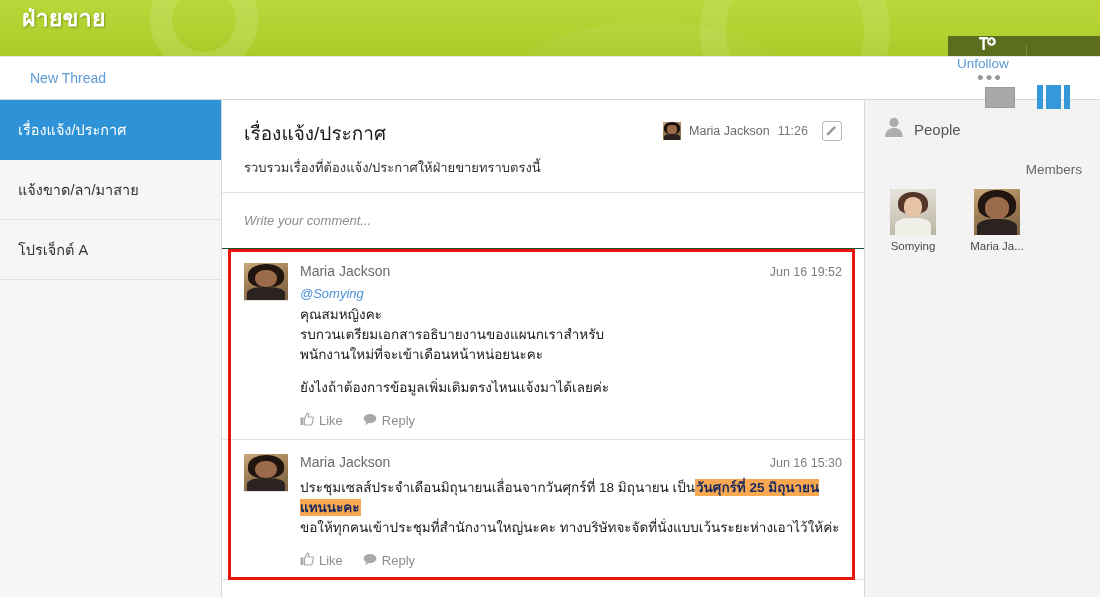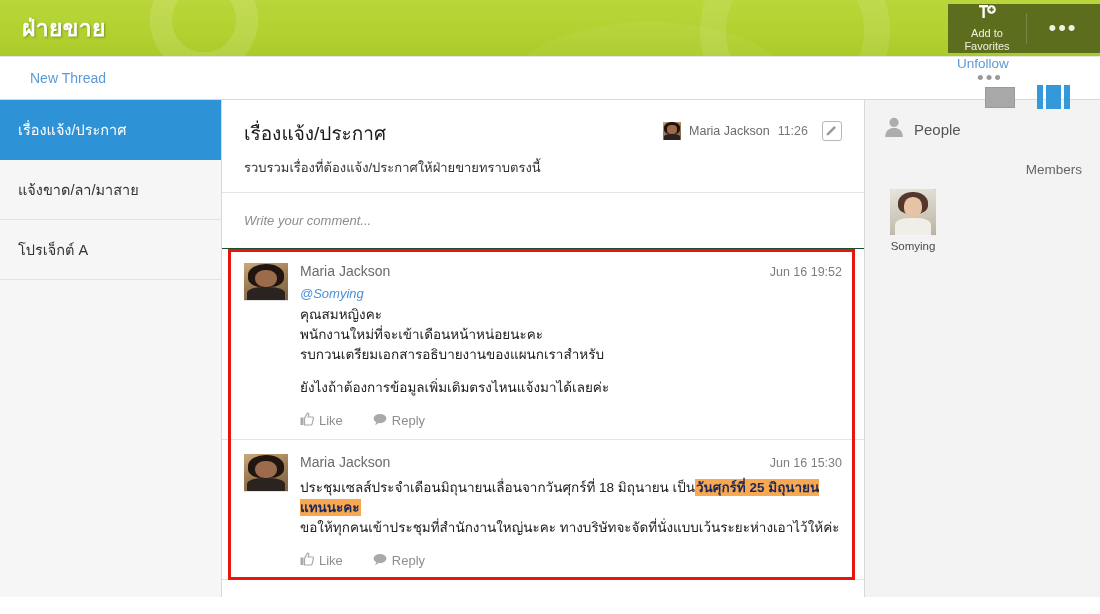--- a/index.html
+++ b/index.html
@@ -9,22 +9,23 @@
     background: #ffffff;
     overflow: hidden;
   }
   .app { position: relative; width: 1100px; height: 614px; overflow: hidden; }
 
   
   .header {
     position: relative;
     height: 56px;
     background: linear-gradient(to bottom, #b9d63a 0%, #b2d231 55%, #a9cb28 100%);
-    display: flex; align-items: center;
+    display: flex; align-items: flex-start;
     overflow: hidden;
+    flex-direction: column;
   }
   .header-deco { position: absolute; top: 0; left: 0; right: 0; bottom: 0; pointer-events: none; }
   .header-deco .ring1 {
     position: absolute; left: 150px; top: -34px;
     width: 108px; height: 108px; border-radius: 50%;
     border: 22px solid rgba(255,255,255,0.13);
   }
   .header-deco .ring2 {
     position: absolute; left: 700px; top: -64px;
     width: 190px; height: 190px; border-radius: 50%;
@@ -157,21 +158,21 @@
   }
   .post { padding: 14px 22px 10px 22px; border-bottom: 1px solid #e4e4e4; display: flex; }
   .post .pbody { flex: 1 1 auto; margin-left: 12px; }
   .p-head { display: flex; align-items: baseline; }
   .p-author { font-size: 14px; color: #6a6a6a; }
   .p-date { margin-left: auto; font-size: 12.5px; color: #7d7d7d; }
   .p-mention { font-size: 13px; color: #4a90d9; margin-top: 7px; font-style: italic; }
   .p-text { font-size: 13.5px; color: #222; line-height: 20px; margin-top: 4px; }
   .p-text .blank { display: block; height: 13px; }
   .hl { background: #f7a851; color: #1a2a5e; font-weight: bold; padding: 1px 1px; }
-  .actions { display: flex; align-items: center; gap: 30px; margin-top: 14px; }
+  .actions { display: flex; align-items: center; gap: 20px; margin-top: 14px; }
   .act { display: flex; align-items: center; gap: 5px; font-size: 13px; color: #8d8d8d; }
 
   
   .rightpanel {
     width: 236px; flex: 0 0 236px;
     background: #f3f3f3; border-left: 1px solid #d8d8d8;
     padding: 16px 18px;
   }
   .people-row { display: flex; align-items: center; gap: 9px; }
   .people-label { font-size: 15px; color: #555; }
@@ -297,22 +298,22 @@
               <span class="ph ph-bodyA"></span>
           </div>
           <div class="pbody">
             <div class="p-head">
               <div class="p-author">Maria Jackson</div>
               <div class="p-date">Jun 16 19:52</div>
             </div>
             <div class="p-mention">@Somying</div>
             <div class="p-text">
               <div>คุณสมหญิงคะ</div>
+              <div>รบกวนเตรียมเอกสารอธิบายงานของแผนกเราสำหรับ</div>
               <div>พนักงานใหม่ที่จะเข้าเดือนหน้าหน่อยนะคะ</div>
-              <div>รบกวนเตรียมเอกสารอธิบายงานของแผนกเราสำหรับ</div>
               <span class="blank"></span>
               <div>ยังไงถ้าต้องการข้อมูลเพิ่มเติมตรงไหนแจ้งมาได้เลยค่ะ</div>
             </div>
             <div class="actions">
               <div class="act">
                 <span>
                   <svg width="14" height="14" viewBox="0 0 14 14">
                     <rect x="0.5" y="5.5" width="3" height="7.5" fill="#a9a9a9"></rect>
                     <path d="M4.5 6.4 L7.4 1 C8.6 1 9 1.9 8.7 3 L8.2 5 L12.4 5 C13.2 5 13.6 5.7 13.4 6.4 L12.2 11.6 C12 12.5 11.5 13 10.7 13 L4.5 13 Z" fill="none" stroke="#a9a9a9" stroke-width="1.2"></path>
                   </svg>
@@ -389,17 +390,26 @@
       <div class="members">
         <div class="member">
           <div class="avatar member">
             <span class="ph ph-bg-b"></span>
               <span class="ph ph-hairB"></span>
               <span class="ph ph-faceB"></span>
               <span class="ph ph-bodyB"></span>
           </div>
           <div class="name">Somying</div>
         </div>
+        <div class="member">
+          <div class="avatar member">
+            <span class="ph ph-bg-a"></span>
+              <span class="ph ph-hairA"></span>
+              <span class="ph ph-faceA"></span>
+              <span class="ph ph-bodyA"></span>
+          </div>
+          <div class="name">Maria Ja...</div>
+        </div>
       </div>
     </div>
 
   </div>
 </div>
 
 </body></html>

